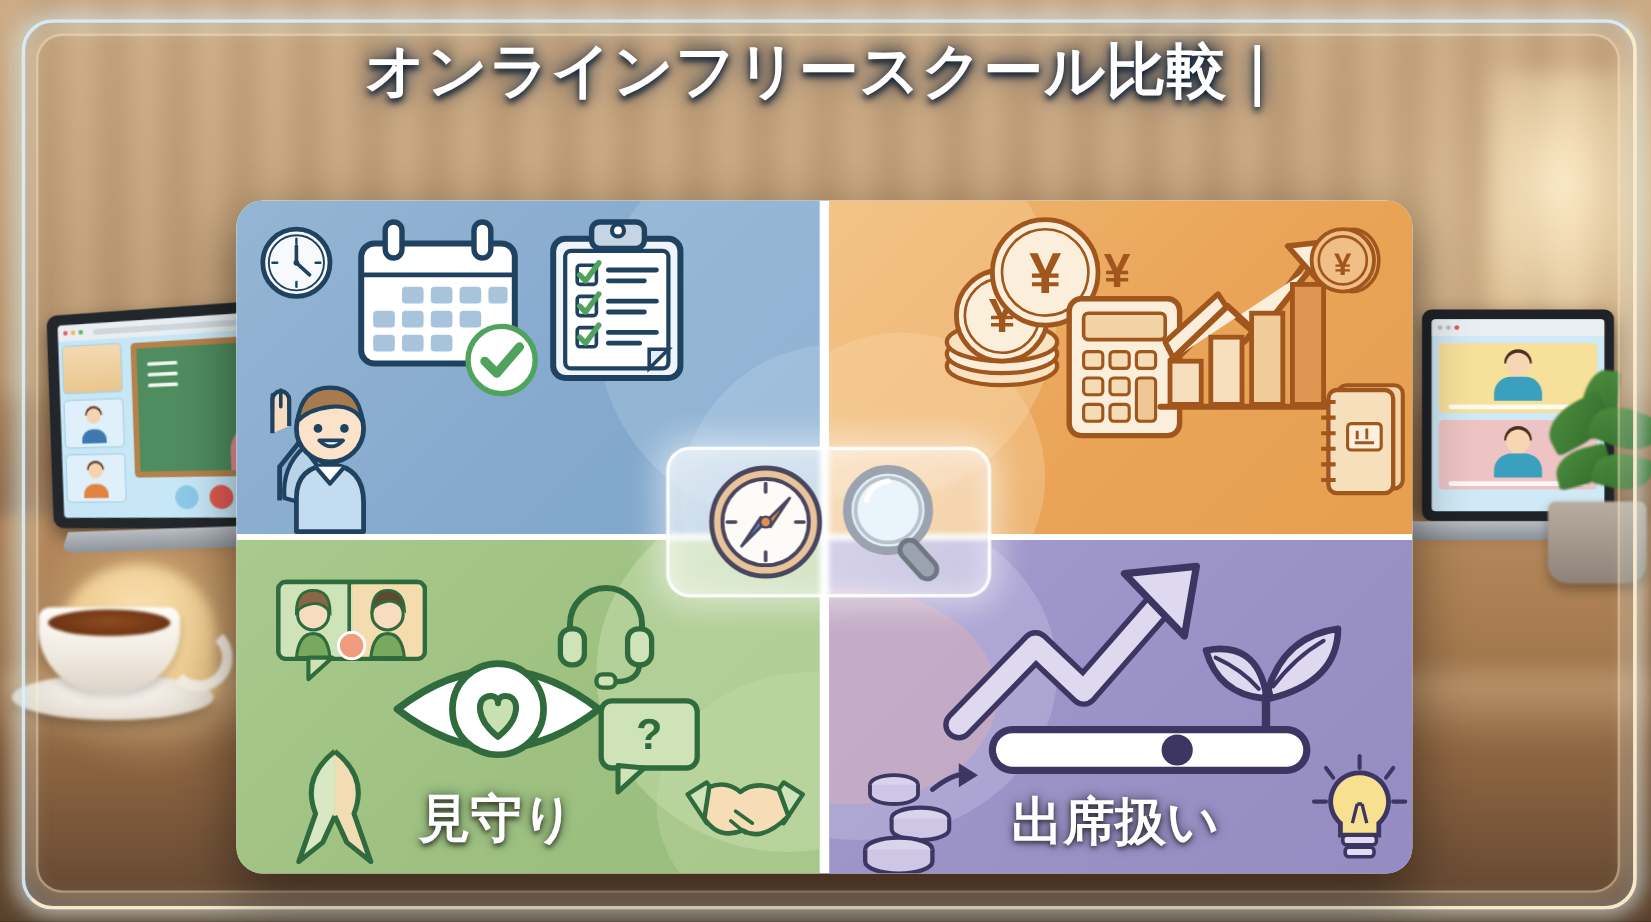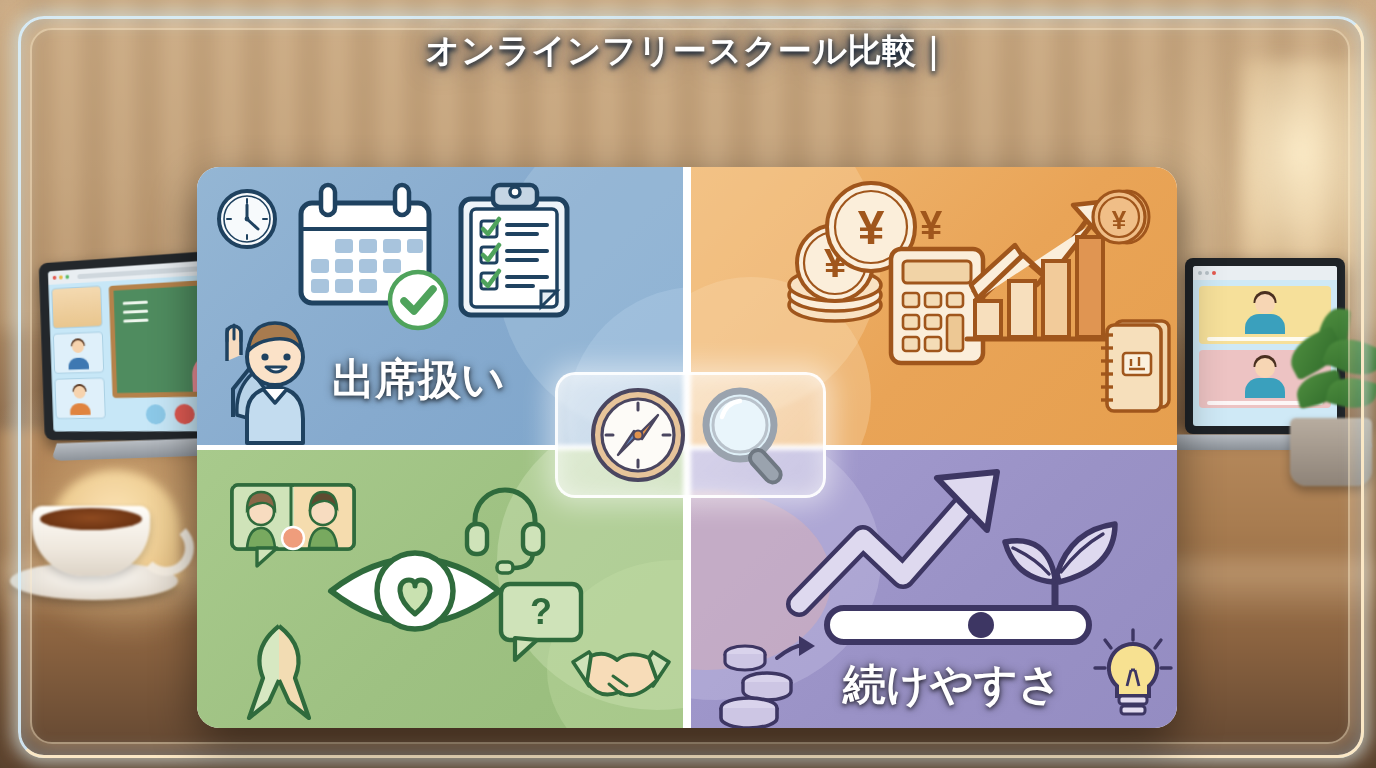--- a/index.html
+++ b/index.html
@@ -107,21 +107,21 @@
     border:2px solid rgba(255,238,205,.45);box-shadow:0 0 14px 3px rgba(255,230,190,.30);pointer-events:none;}
   .frame-warm{position:absolute;left:18px;top:16px;width:1340px;height:736px;border-radius:26px;
     border-right:3px solid rgba(255,233,195,.9);border-bottom:3px solid rgba(255,233,195,.9);
     border-top:3px solid transparent;border-left:3px solid transparent;
     box-shadow:0 0 18px 4px rgba(255,222,170,.35);pointer-events:none;}
 
   
   .title{position:absolute;left:0;top:30px;width:1376px;text-align:center;z-index:30;
     color:#ffffff;font-weight:bold;letter-spacing:.5px;line-height:1.18;
     text-shadow:0 0 12px rgba(10,30,55,.95), 0 3px 5px rgba(10,25,45,.95), 0 0 28px rgba(20,50,90,.7);}
-  .title .l1{font-size:34px;display:block;}
+  .title .l1{font-size:50px;display:block;}
   .title .l2{font-size:50px;display:block;}
 
   
   .cardbox{position:absolute;left:197px;top:167px;width:980px;height:561px;border-radius:22px;overflow:hidden;
     box-shadow:0 18px 46px rgba(0,0,0,.45);z-index:20;background:#fff;}
   .quad{position:absolute;width:486px;height:278px;overflow:hidden;}
   .q-tl{left:0;top:0;background:linear-gradient(135deg,#94b6d4 0%,#86aace 55%,#7da5cb 100%);}
   .q-tr{left:494px;top:0;background:linear-gradient(135deg,#f0b873 0%,#e9a457 55%,#e69f4e 100%);}
   .q-bl{left:0;top:283px;background:linear-gradient(135deg,#a8ca8c 0%,#9ec182 55%,#98bd7c 100%);}
   .q-br{left:494px;top:283px;background:linear-gradient(135deg,#a49cd0 0%,#9a92c6 55%,#948cc2 100%);}
@@ -314,21 +314,20 @@
         <path d="M34 118 Q32 92 50 76 L62 92 Q46 108 48 122 Z" fill="#b8d3e8" stroke="#1f4260" stroke-width="3.5" stroke-linejoin="round"></path>
         <path d="M44 118 Q44 92 72 90 Q100 92 100 122 L100 146 L44 146 Z" fill="#c3dcef" stroke="#1f4260" stroke-width="4" stroke-linejoin="round"></path>
         <path d="M60 92 L72 106 L84 92" fill="#ffffff" stroke="#1f4260" stroke-width="3.5" stroke-linejoin="round"></path>
         <circle cx="72" cy="60" r="28" fill="#fbe2c8" stroke="#1f4260" stroke-width="4"></circle>
         <path d="M45 54 Q48 26 72 26 Q96 26 99 54 Q92 40 72 42 Q54 44 45 54 Z" fill="#a87b4e" stroke="#1f4260" stroke-width="3.5" stroke-linejoin="round"></path>
         <circle cx="62" cy="60" r="3.6" fill="#1f4260"></circle>
           <circle cx="84" cy="60" r="3.6" fill="#1f4260"></circle>
         <path d="M63 70 Q73 80 83 70 Z" fill="#ffffff" stroke="#1f4260" stroke-width="3" stroke-linejoin="round"></path>
       </svg>
 
-      <div class="qlabel" style="left:135px;top:184px">出席扱い</div>
     </div>
 
     <div class="quad q-tr">
       <div class="wave abs" style="left:-110px;top:-70px;width:300px;height:320px;background:#f6cf9c;opacity:.45"></div>
       <div class="wave abs" style="left:-60px;top:110px;width:240px;height:240px;background:#f8d9ae;opacity:.35"></div>
 
       <svg class="abs" style="left:98px;top:18px" width="220" height="180" viewBox="0 0 220 180">
         <ellipse cx="46" cy="120" rx="46" ry="16" fill="#f9e2c2" stroke="#a0561c" stroke-width="3.5"></ellipse>
         <ellipse cx="46" cy="110" rx="46" ry="16" fill="#fbeeda" stroke="#a0561c" stroke-width="3.5"></ellipse>
         <ellipse cx="46" cy="100" rx="46" ry="16" fill="#f9e2c2" stroke="#a0561c" stroke-width="3.5"></ellipse>
@@ -437,20 +436,21 @@
         <path d="M46 6 Q18 28 30 58 L16 98 L36 82 L46 60" fill="#d7e8c2" stroke="#2f6b3c" stroke-width="4.2" stroke-linejoin="round"></path>
       </svg>
 
       <svg class="abs" style="left:372px;top:190px" width="104" height="72" viewBox="0 0 104 72">
         <path d="M4 22 L20 12 L36 34 L20 46 Z" fill="#cfe3b9" stroke="#2f6b3c" stroke-width="3.6" stroke-linejoin="round"></path>
         <path d="M100 22 L84 12 L68 34 L84 46 Z" fill="#cfe3b9" stroke="#2f6b3c" stroke-width="3.6" stroke-linejoin="round"></path>
         <path d="M22 16 Q36 10 48 20 Q60 10 80 18 L88 40 Q66 62 50 52 Q30 60 18 42 Z" fill="#f7dcb8" stroke="#2f6b3c" stroke-width="3.8" stroke-linejoin="round"></path>
         <path d="M44 36 L58 46 M40 44 L52 54" stroke="#2f6b3c" stroke-width="3" stroke-linecap="round"></path>
       </svg>
 
+      <div class="qlabel" style="left:152px;top:204px">見守り</div>
     </div>
 
     <div class="quad q-br">
       <div class="wave abs" style="left:-140px;top:-30px;width:330px;height:280px;background:#c9c2e4;opacity:.38"></div>
       <div class="wave abs" style="left:-110px;top:40px;width:250px;height:180px;background:#e3b1ae;opacity:.4"></div>
 
       <svg class="abs" style="left:100px;top:16px" width="230" height="160" viewBox="0 0 230 160">
         <path d="M8 138 L72 72 L112 110 L182 30" fill="none" stroke="#3d3663" stroke-width="26" stroke-linejoin="round" stroke-linecap="round"></path>
         <path d="M8 138 L72 72 L112 110 L182 30" fill="none" stroke="#ded9ef" stroke-width="17" stroke-linejoin="round" stroke-linecap="round"></path>
         <path d="M146 12 L206 6 L196 64 Z" fill="#ded9ef" stroke="#3d3663" stroke-width="6" stroke-linejoin="round"></path>
@@ -488,21 +488,21 @@
             <line x1="74" y1="14" x2="68" y2="22"></line>
           <line x1="8" y1="42" x2="18" y2="42"></line>
             <line x1="84" y1="42" x2="74" y2="42"></line>
         </g>
         <path d="M46 18 a24 24 0 0 1 16 42 l0 10 l-32 0 l0 -10 a24 24 0 0 1 16 -42 Z" fill="#f7e191" stroke="#3d3663" stroke-width="4"></path>
         <rect x="32" y="70" width="28" height="8" rx="3" fill="#e3dcf0" stroke="#3d3663" stroke-width="3"></rect>
         <rect x="34" y="80" width="24" height="8" rx="3" fill="#e3dcf0" stroke="#3d3663" stroke-width="3"></rect>
         <path d="M40 60 L44 44 M52 60 L48 44 M44 44 L48 44" fill="none" stroke="#3d3663" stroke-width="2.8"></path>
       </svg>
 
-      <div class="qlabel" style="left:152px;top:206px">続けやすさ</div>
+      <div class="qlabel" style="left:152px;top:206px">出席扱い</div>
     </div>
 
     <div class="badge">
       <svg width="104" height="104" viewBox="0 0 104 104">
         <circle cx="52" cy="52" r="45" fill="#e7c49a" stroke="#4a4660" stroke-width="4"></circle>
         <circle cx="52" cy="52" r="36" fill="#fdfbf7" stroke="#4a4660" stroke-width="3.2"></circle>
         <g stroke="#4a4660" stroke-width="3" stroke-linecap="round">
           <line x1="52" y1="20" x2="52" y2="27"></line>
             <line x1="52" y1="77" x2="52" y2="84"></line>
           <line x1="20" y1="52" x2="27" y2="52"></line>

